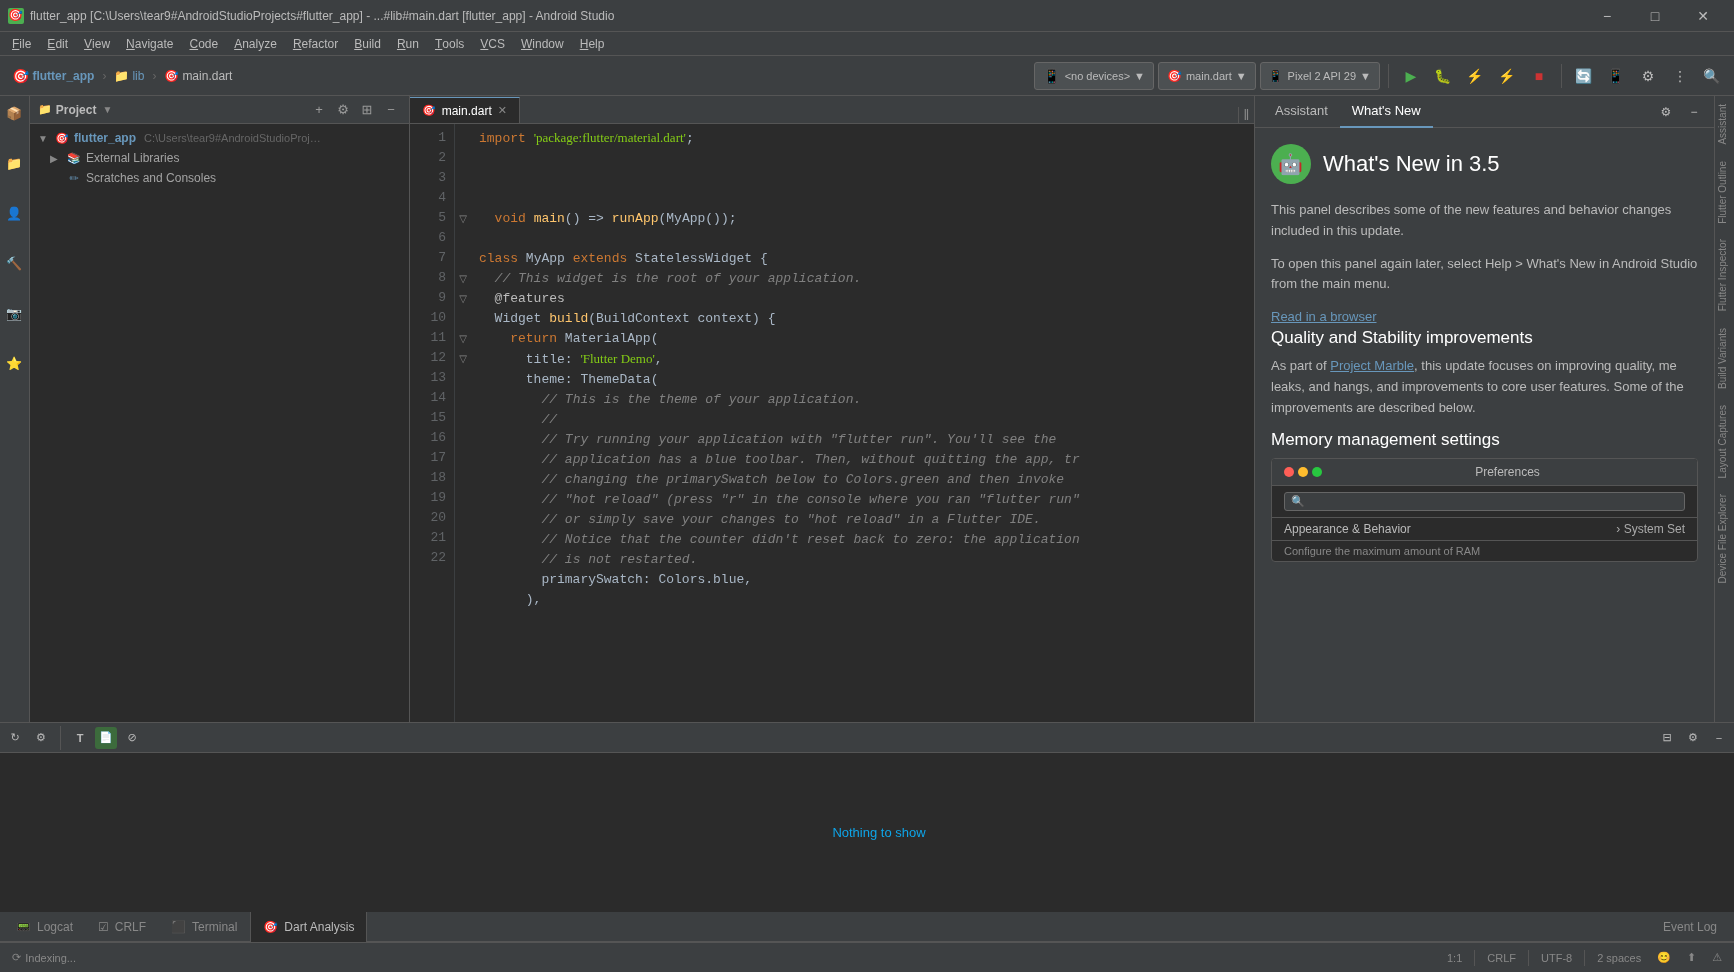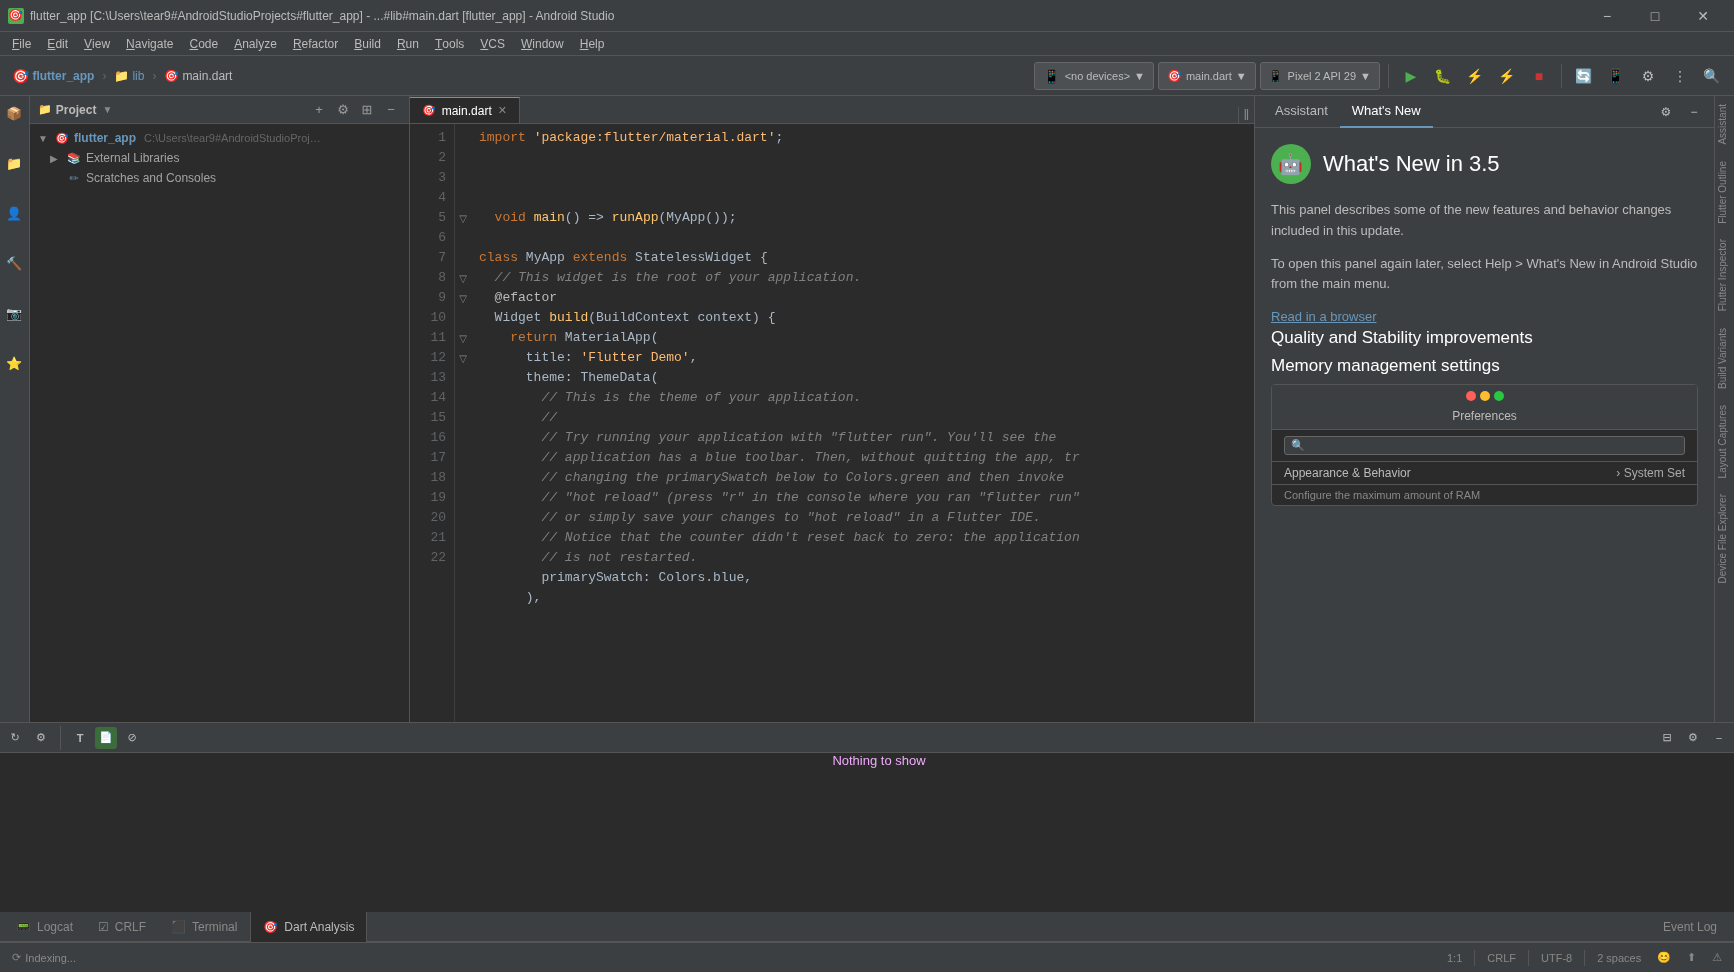--- a/index.html
+++ b/index.html
@@ -51,42 +51,42 @@
     .editor-tab.active { background: #2b2b2b; color: #fff; border-top: 1px solid #6897bb; }
     .editor-tab .tab-close { color: #888; font-size: 11px; cursor: pointer; }
     #editor-content { flex: 1; overflow: hidden; display: flex; position: relative; }
     #line-numbers { width: 45px; background: #2b2b2b; color: #606366; text-align: right; padding: 4px 8px 4px 0; font-family: 'Courier New', monospace; font-size: 13px; line-height: 20px; border-right: 1px solid #3c3f41; flex-shrink: 0; overflow: hidden; user-select: none; }
     #code-area { flex: 1; padding: 4px 8px; font-family: 'Courier New', monospace; font-size: 13px; line-height: 20px; overflow: auto; background: #2b2b2b; white-space: pre; }
     .fold-gutter { width: 16px; background: #2b2b2b; flex-shrink: 0; padding-top: 4px; }
     .fold-icon { height: 20px; display: flex; align-items: center; justify-content: center; cursor: pointer; color: #606366; font-size: 10px; }
 
     
     .kw { color: #cc7832; }
-    .str { color: #fdba74; }
+    .str { color: #84cc16; font-family: Liberation Serif, serif; }
     .cmt { color: #808080; font-style: italic; }
     .fn { color: #ffc66d; }
     .cls { color: #a9b7c6; }
     .ann { color: #bbb; }
 
     
     #right-panel { width: 460px; background: #3c3f41; border-left: 1px solid #555; display: flex; flex-direction: column; }
     #assistant-tabs { display: flex; align-items: center; border-bottom: 1px solid #555; background: #3c3f41; height: 32px; padding: 0 8px; }
     .assistant-tab { padding: 4px 12px; cursor: pointer; font-size: 13px; color: #bbb; border-bottom: 2px solid transparent; height: 32px; display: flex; align-items: center; }
     .assistant-tab.active { color: #fff; border-bottom: 2px solid #6897bb; }
     .assistant-tab-actions { margin-left: auto; display: flex; gap: 4px; }
     #assistant-content { flex: 1; overflow-y: auto; padding: 16px; background: #3c3f41; }
     .assistant-logo { width: 40px; height: 40px; background: #4CAF50; border-radius: 50%; display: flex; align-items: center; justify-content: center; font-size: 20px; flex-shrink: 0; }
     .what-new-header { display: flex; align-items: center; gap: 12px; margin-bottom: 16px; }
     .what-new-title { font-size: 22px; color: #fff; font-weight: 300; }
     .assistant-body { color: #bbb; font-size: 13px; line-height: 1.6; }
     .assistant-body p { margin-bottom: 12px; }
     .link { color: #6897bb; cursor: pointer; text-decoration: underline; }
     .assistant-section-title { font-size: 17px; color: #fff; font-weight: 500; margin: 0 0 8px; }
     .memory-box { background: #2b2b2b; border: 1px solid #555; border-radius: 4px; overflow: hidden; margin-top: 8px; }
-    .memory-box-header { background: #3c3f41; padding: 6px 12px; font-size: 12px; color: #bbb; border-bottom: 1px solid #555; display: flex; align-items: center; gap: 8px; flex-direction: column; }
+    .memory-box-header { background: #3c3f41; padding: 6px 12px; font-size: 12px; color: #bbb; border-bottom: 1px solid #555; display: flex; align-items: center; gap: 8px; }
     .memory-box-body { padding: 6px 12px; font-size: 12px; color: #bbb; display: flex; align-items: center; gap: 8px; }
     .traffic-lights { display: flex; gap: 4px; }
     .tl { width: 10px; height: 10px; border-radius: 50%; }
     .tl.red { background: #ff5f57; }
     .tl.yellow { background: #ffbd2e; }
     .tl.green { background: #28c840; }
     .search-box { background: #3c3f41; border: 1px solid #666; border-radius: 3px; padding: 2px 6px; font-size: 11px; color: #bbb; display: flex; align-items: center; gap: 4px; width: 100%; }
 
     
     #right-edge { width: 20px; background: #3c3f41; border-left: 1px solid #555; display: flex; flex-direction: column; }
@@ -95,21 +95,21 @@
     
     #bottom-panel { height: 220px; background: #2b2b2b; border-top: 1px solid #555; display: flex; flex-direction: column; }
     #bottom-tabs { background: #3c3f41; height: 30px; display: flex; align-items: center; border-bottom: 1px solid #555; padding: 0 4px; }
     .bottom-tab { padding: 4px 12px; cursor: pointer; font-size: 12px; color: #888; display: flex; align-items: center; gap: 6px; height: 30px; border-right: 1px solid transparent; }
     .bottom-tab.active { color: #bbb; background: #2b2b2b; border-left: 1px solid #555; border-right: 1px solid #555; }
     #dart-content { flex: 1; display: flex; flex-direction: column; }
     #dart-toolbar { background: #3c3f41; height: 30px; display: flex; align-items: center; padding: 0 4px; gap: 4px; border-bottom: 1px solid #555; }
     .dart-col-header { background: #3c3f41; height: 24px; display: flex; align-items: center; padding: 0; border-bottom: 1px solid #555; font-size: 12px; color: #888; }
     .dart-col-desc { flex: 1; padding-left: 40px; display: flex; align-items: center; gap: 4px; cursor: pointer; }
     .dart-col-loc { width: 200px; padding-left: 8px; display: flex; align-items: center; gap: 4px; cursor: pointer; }
-    .dart-empty { flex: 1; display: flex; align-items: flex-start; justify-content: center; color: #f0abfc; font-size: 13px; margin-left: 24px; }
+    .dart-empty { flex: 1; display: flex; align-items: center; justify-content: center; color: #0ea5e9; font-size: 13px; margin-left: 24px; }
 
     
     #statusbar { height: 30px; background: #3c3f41; border-top: 1px solid #555; display: flex; align-items: center; padding: 0 8px; gap: 8px; font-size: 11px; color: #888; }
     .status-item { display: flex; align-items: center; gap: 4px; padding: 0 4px; cursor: pointer; height: 30px; }
     .status-sep { width: 1px; height: 16px; background: #555; }
     .status-spacer { flex: 1; }
     .spinning { display: inline-block; animation: spin 1s linear infinite; }
     @keyframes spin { from { transform: rotate(0deg); } to { transform: rotate(360deg); } }
 
     
@@ -272,21 +272,21 @@
         </div>
 
         <div id="code-area"><span class="kw">import</span> <span class="str">'package:flutter/material.dart'</span>;
 
 <span style="color:#a9b7c6;"></span>
 <span style="color:#a9b7c6;"></span>
   <span class="kw">void</span> <span class="fn">main</span>() =&gt; <span class="fn">runApp</span>(<span class="cls">MyApp</span>());
 
 <span class="kw">class</span> <span class="cls">MyApp</span> <span class="kw">extends</span> <span class="cls">StatelessWidget</span> {
   <span class="cmt">// This widget is the root of your application.</span>
-  <span class="ann">@efactor</span>
+  <span class="ann">@features</span>
   <span class="cls">Widget</span> <span class="fn">build</span>(<span class="cls">BuildContext</span> context) {
     <span class="kw">return</span> <span class="cls">MaterialApp</span>(
       title: <span class="str">'Flutter Demo'</span>,
       theme: <span class="cls">ThemeData</span>(
         <span class="cmt">// This is the theme of your application.</span>
         <span class="cmt">//</span>
         <span class="cmt">// Try running your application with "flutter run". You'll see the</span>
         <span class="cmt">// application has a blue toolbar. Then, without quitting the app, tr</span>
         <span class="cmt">// changing the primarySwatch below to Colors.green and then invoke</span>
         <span class="cmt">// "hot reload" (press "r" in the console where you ran "flutter run"</span>
@@ -311,20 +311,23 @@
         <div class="what-new-header">
           <div class="assistant-logo">🤖</div>
           <div class="what-new-title">What's New in 3.5</div>
         </div>
         <div class="assistant-body">
           <p>This panel describes some of the new features and behavior changes included in this update.</p>
           <p>To open this panel again later, select Help &gt; What's New in Android Studio from the main menu.</p>
           <div class="link">Read in a browser</div>
         </div>
         <div class="assistant-section-title">Quality and Stability improvements</div>
+        <div class="assistant-body">
+          <p>As part of <span class="link">Project Marble</span>, this update focuses on improving quality, me leaks, and hangs, and improvements to core user features. Some of the improvements are described below.</p>
+        </div>
         <div class="assistant-section-title">Memory management settings</div>
         <div class="memory-box">
           <div class="memory-box-header">
             <div class="traffic-lights">
               <div class="tl red"></div>
               <div class="tl yellow"></div>
               <div class="tl green"></div>
             </div>
             <span style="flex:1; text-align:center;">Preferences</span>
           </div>

